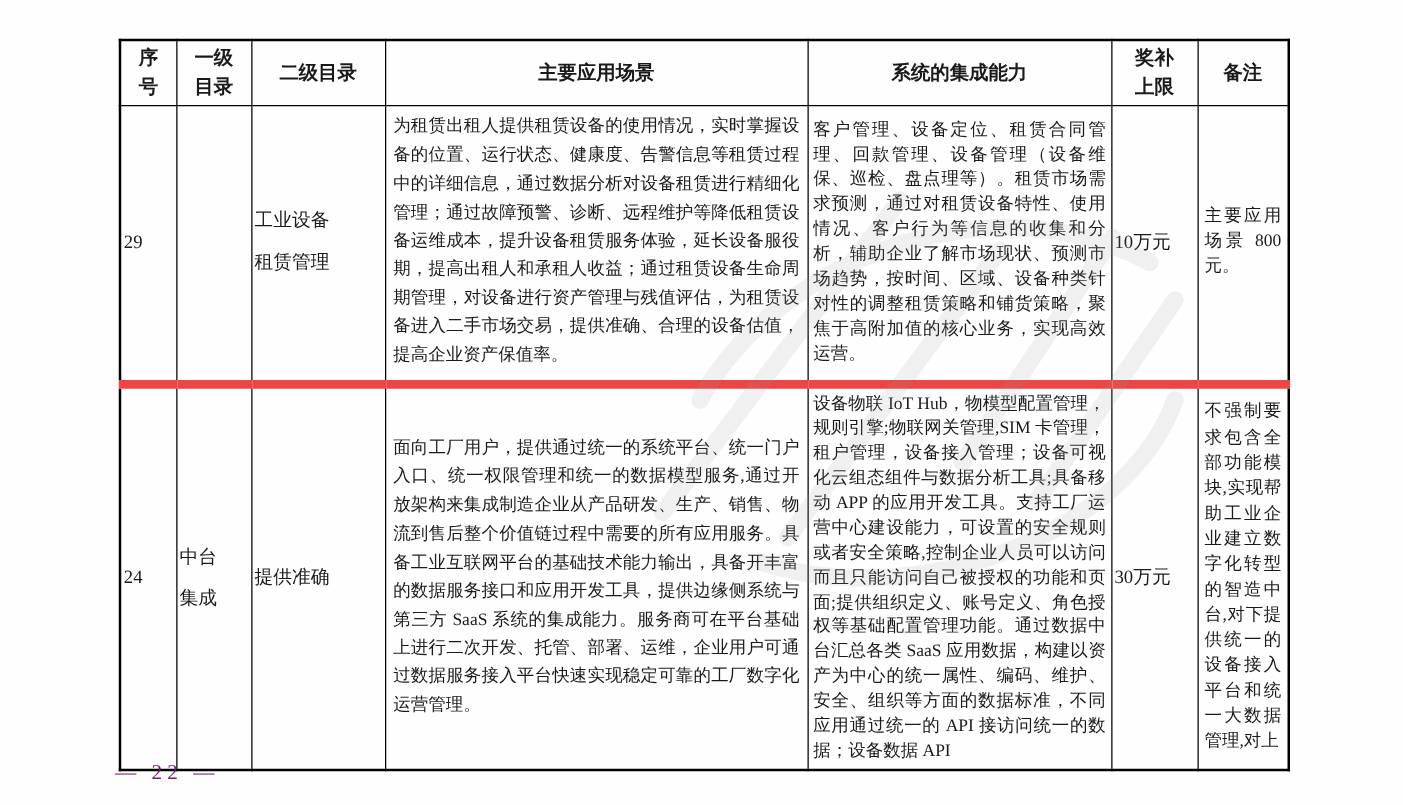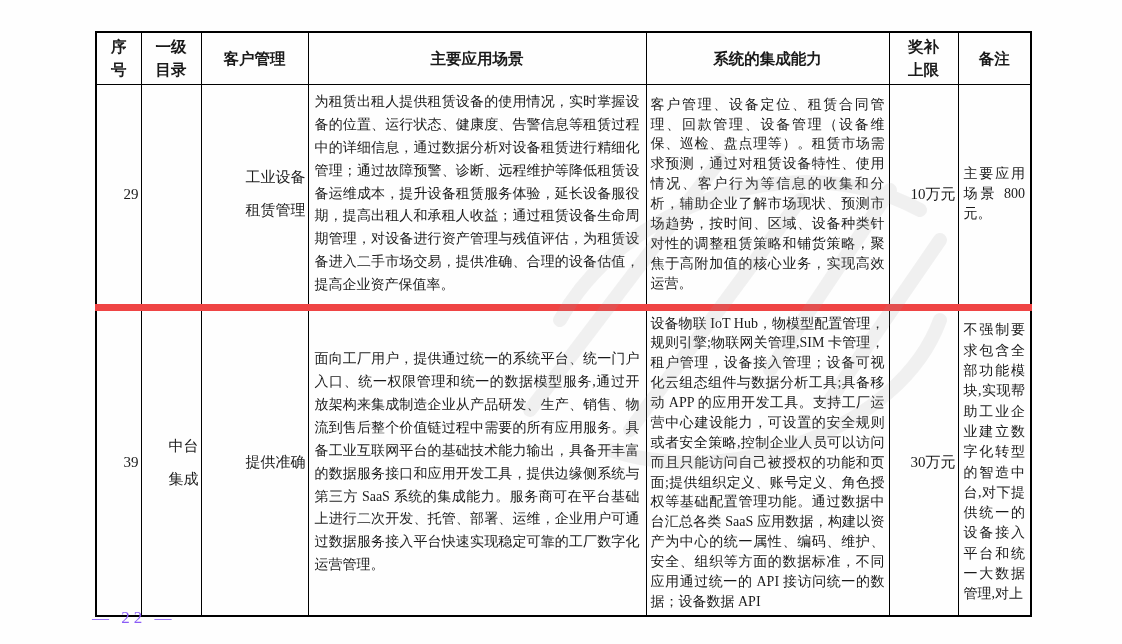--- a/index.html
+++ b/index.html
@@ -41,21 +41,21 @@
   th.hdr {
     font-size: 15.5px;
     font-weight: bold;
     text-align: center;
     line-height: 1.5;
     white-space: pre-line;
     height: 48px;
     padding: 2px;
   }
   td.cell-center {
-    text-align: right;
+    text-align: left;
     font-size: 15px;
     line-height: 2.2;
     white-space: pre-line;
     padding: 2px;
   }
   td.cell-scene {
     font-size: 14px;
     line-height: 1.64;
     text-align: justify;
     padding: 4px 6px;
@@ -74,21 +74,21 @@
     text-align: justify;
     padding: 3px 5px;
   }
   tr.data-row-23 { height: 223px; }
   tr.data-row-24 { height: 292px; }
   .page-number {
     position: absolute;
     left: 92px; top: 608px;
     font-size: 17px;
     letter-spacing: 4px;
-    color: #8b5cf6;
+    color: #701a75;
     z-index: 1;
   }
 </style>
 </head>
 <body>
 
 <div class="page">
 
   <svg class="watermark" viewBox="0 0 520 420" aria-hidden="true">
     <g fill="none" stroke="#9a9a9a" stroke-width="14" stroke-linecap="round">
@@ -110,39 +110,39 @@
       <col style="width:243px">
       <col style="width:69px">
       <col style="width:73px">
     </colgroup>
     <tbody>
         <tr>
       <th class="hdr">序
 号</th>
       <th class="hdr">一级
 目录</th>
-      <th class="hdr">客户管理</th>
+      <th class="hdr">二级目录</th>
       <th class="hdr">主要应用场景</th>
       <th class="hdr">系统的集成能力</th>
       <th class="hdr">奖补
 上限</th>
       <th class="hdr">备注</th>
     </tr>
     <tr class="data-row-23">
       <td class="cell-center">29</td>
       <td class="cell-center"></td>
       <td class="cell-center">工业设备
 租赁管理</td>
       <td class="cell-scene">为租赁出租人提供租赁设备的使用情况，实时掌握设备的位置、运行状态、健康度、告警信息等租赁过程中的详细信息，通过数据分析对设备租赁进行精细化管理；通过故障预警、诊断、远程维护等降低租赁设备运维成本，提升设备租赁服务体验，延长设备服役期，提高出租人和承租人收益；通过租赁设备生命周期管理，对设备进行资产管理与残值评估，为租赁设备进入二手市场交易，提供准确、合理的设备估值，提高企业资产保值率。</td>
       <td class="cell-modules">客户管理、设备定位、租赁合同管理、回款管理、设备管理（设备维保、巡检、盘点理等）。租赁市场需求预测，通过对租赁设备特性、使用情况、客户行为等信息的收集和分析，辅助企业了解市场现状、预测市场趋势，按时间、区域、设备种类针对性的调整租赁策略和铺货策略，聚焦于高附加值的核心业务，实现高效运营。</td>
       <td class="cell-center">10万元</td>
       <td class="cell-remark">主要应用场景 800元。</td>
     </tr>
     <tr class="data-row-24 row-divider-thick">
-      <td class="cell-center">39</td>
+      <td class="cell-center">24</td>
       <td class="cell-center">中台
 集成</td>
       <td class="cell-center">提供准确</td>
       <td class="cell-scene">面向工厂用户，提供通过统一的系统平台、统一门户入口、统一权限管理和统一的数据模型服务,通过开放架构来集成制造企业从产品研发、生产、销售、物流到售后整个价值链过程中需要的所有应用服务。具备工业互联网平台的基础技术能力输出，具备开丰富的数据服务接口和应用开发工具，提供边缘侧系统与第三方 SaaS 系统的集成能力。服务商可在平台基础上进行二次开发、托管、部署、运维，企业用户可通过数据服务接入平台快速实现稳定可靠的工厂数字化运营管理。</td>
       <td class="cell-modules">设备物联 IoT Hub，物模型配置管理，规则引擎;物联网关管理,SIM 卡管理，租户管理，设备接入管理；设备可视化云组态组件与数据分析工具;具备移动 APP 的应用开发工具。支持工厂运营中心建设能力，可设置的安全规则或者安全策略,控制企业人员可以访问而且只能访问自己被授权的功能和页面;提供组织定义、账号定义、角色授权等基础配置管理功能。通过数据中台汇总各类 SaaS 应用数据，构建以资产为中心的统一属性、编码、维护、安全、组织等方面的数据标准，不同应用通过统一的 API 接访问统一的数据；设备数据 API</td>
       <td class="cell-center">30万元</td>
       <td class="cell-remark">不强制要求包含全部功能模块,实现帮助工业企业建立数字化转型的智造中台,对下提供统一的设备接入平台和统一大数据管理,对上</td>
     </tr>
   </tbody>
     </table>

